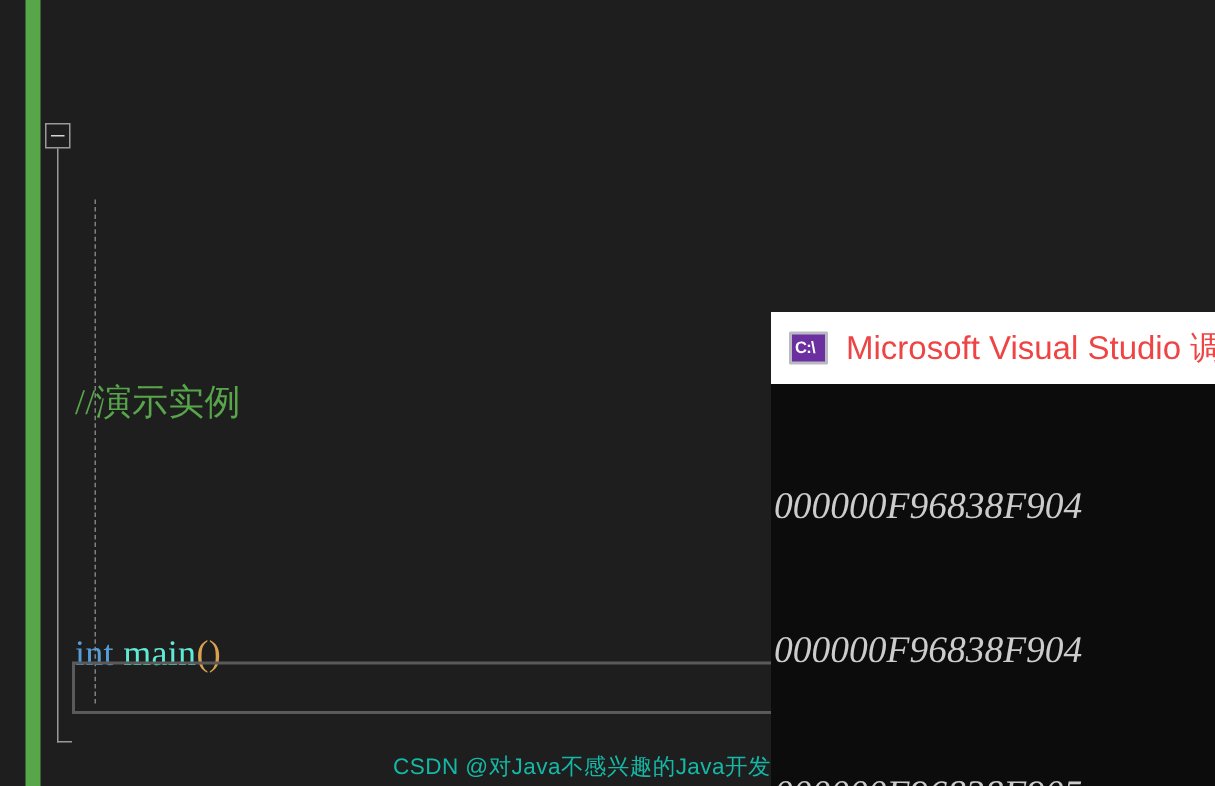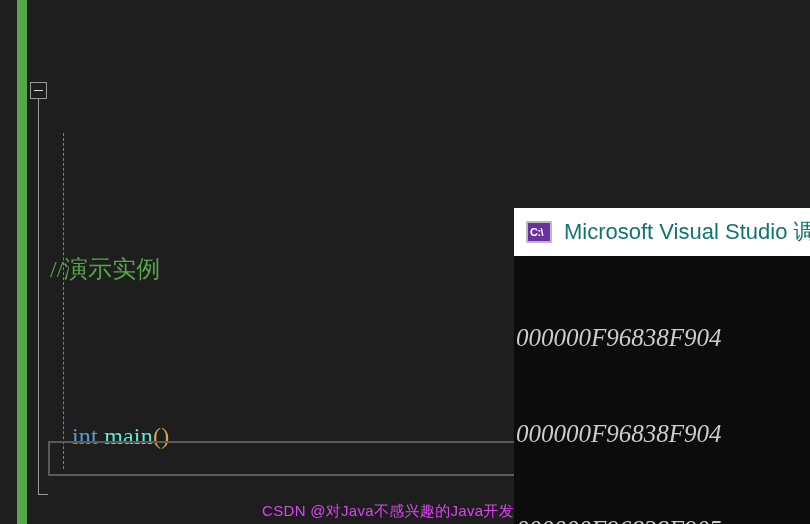--- a/index.html
+++ b/index.html
@@ -84,21 +84,21 @@
     position: absolute;
     left: 48px; top: 441px;
     width: 580px; height: 35px;
     border: 2px solid #5a5a5a;
     box-sizing: border-box;
     pointer-events: none;
   }
 
   
   .t-comment  { color: #57a64a; }
-  .t-keyword  { color: #569cd6; margin-left: 22px; }
+  .t-keyword  { color: #569cd6; }
   .t-func     { color: #5eead4; }
   .t-punct    { color: #d4d4d4; }
   .t-paren    { color: #d8a34f; }
 
   
   #console-window {
     position: absolute;
     left: 514px; top: 208px;
     width: 296px; height: 316px;
     background: #0c0c0c;
@@ -128,21 +128,21 @@
     font-family: "Liberation Sans", sans-serif;
     font-size: 11px;
     color: #ffffff;
     font-weight: bold;
     letter-spacing: -0.5px;
     line-height: 12px;
   }
   #console-title {
     font-family: "Liberation Sans", sans-serif;
     font-size: 22px;
-    color: #0f766e;
+    color: #ef4444;
     margin-left: 12px;
     white-space: nowrap;
     overflow: hidden;
   }
   #console-body {
     padding: 2px 0 0 2px;
     font-family: "Liberation Serif", serif;
     font-size: 25px;
     line-height: 32px;
     color: #cccccc;
@@ -151,21 +151,21 @@
   .console-line { height: 32px; font-style: italic; }
 
   
   #watermark {
     position: absolute;
     left: 0; bottom: 3px;
     width: 776px;
     text-align: center;
     font-family: "Liberation Sans", sans-serif;
     font-size: 15px;
-    color: #d946ef;
+    color: #14b8a6;
     letter-spacing: 0.3px;
     z-index: 10;
     pointer-events: none;
   }
 </style>
 </head>
 <body>
 
 <div id="screen">
 

